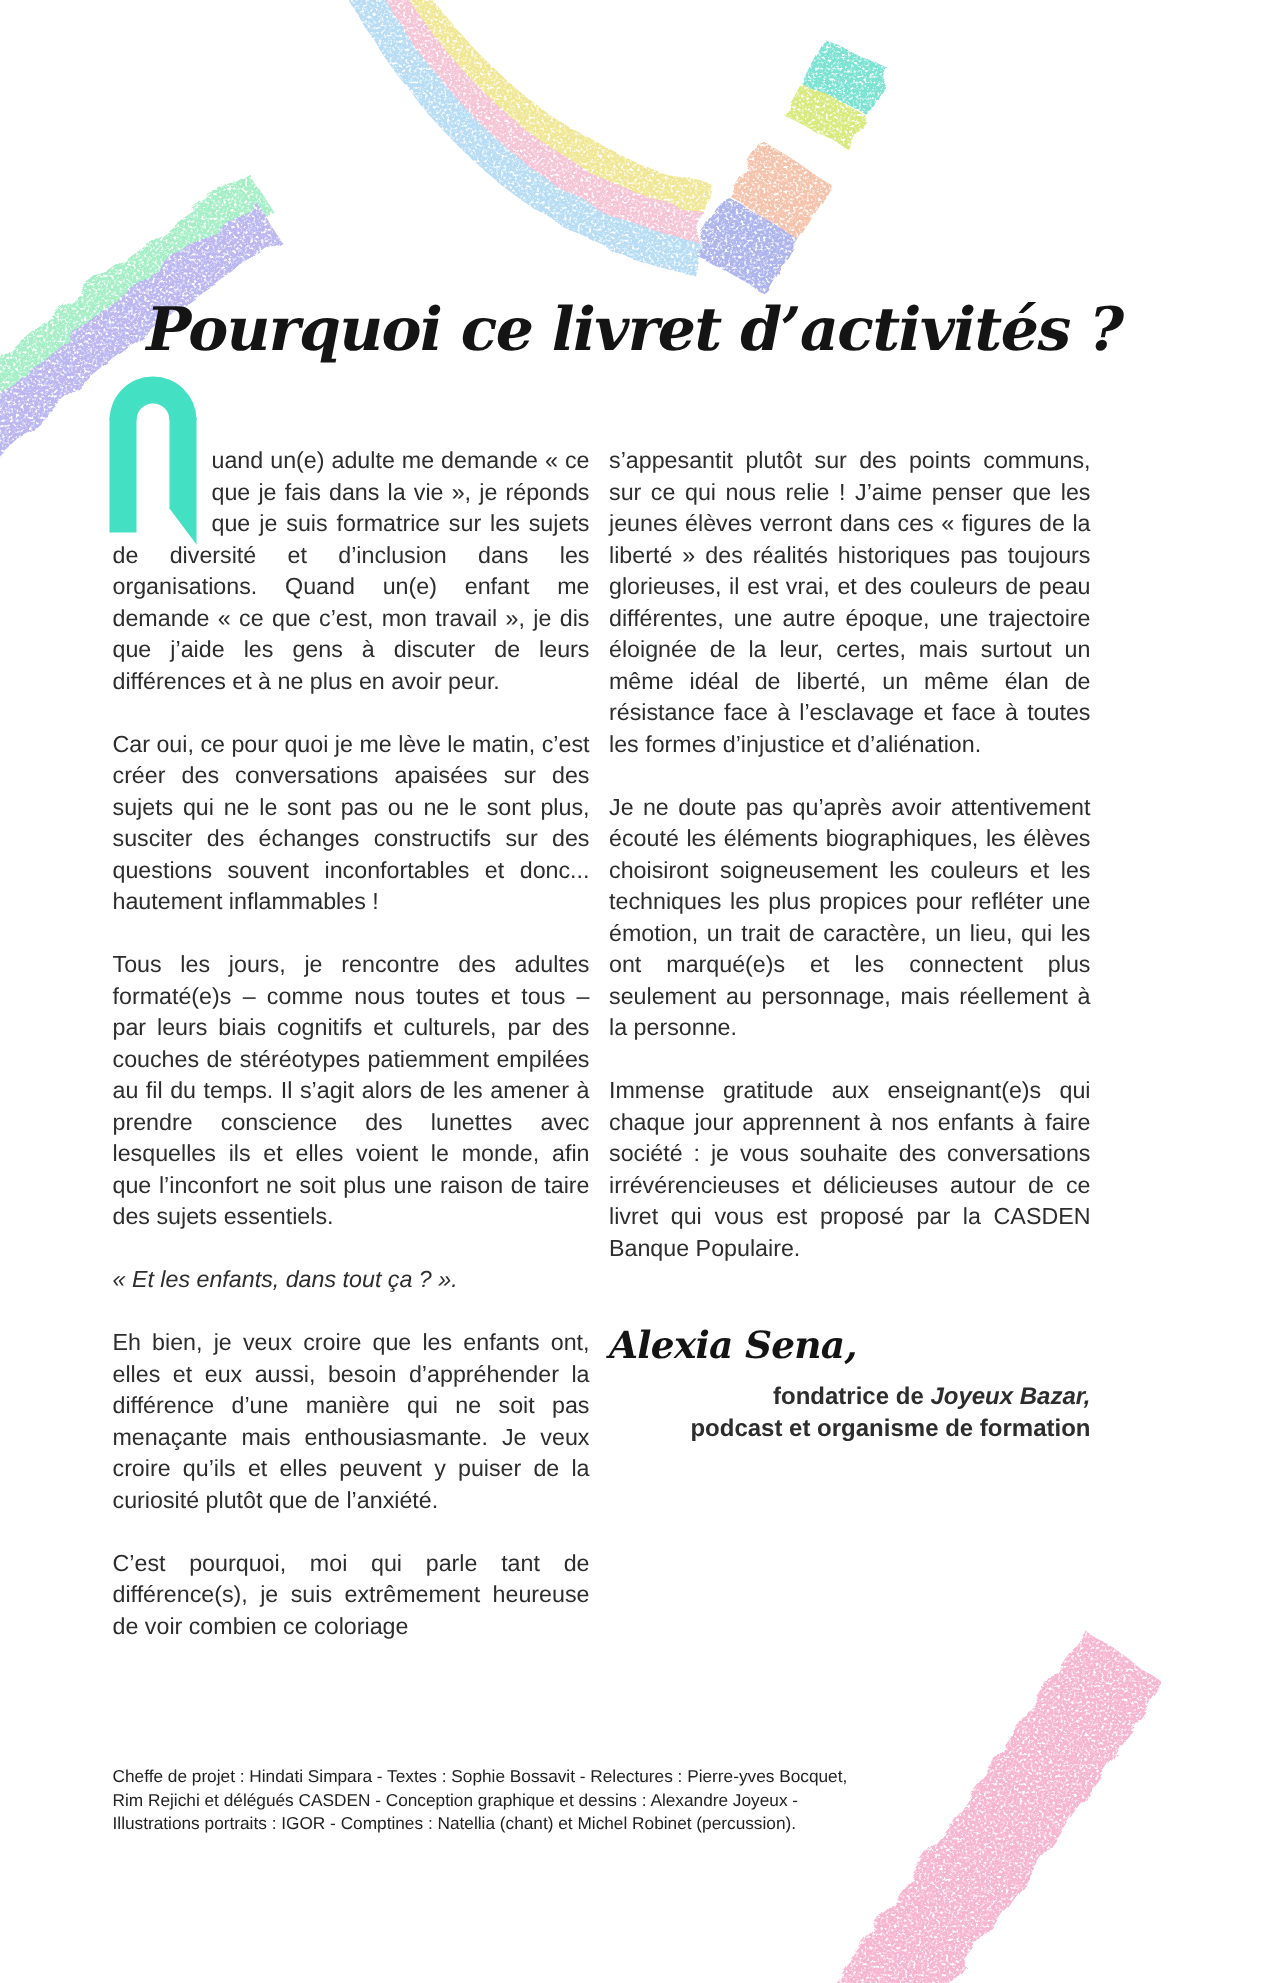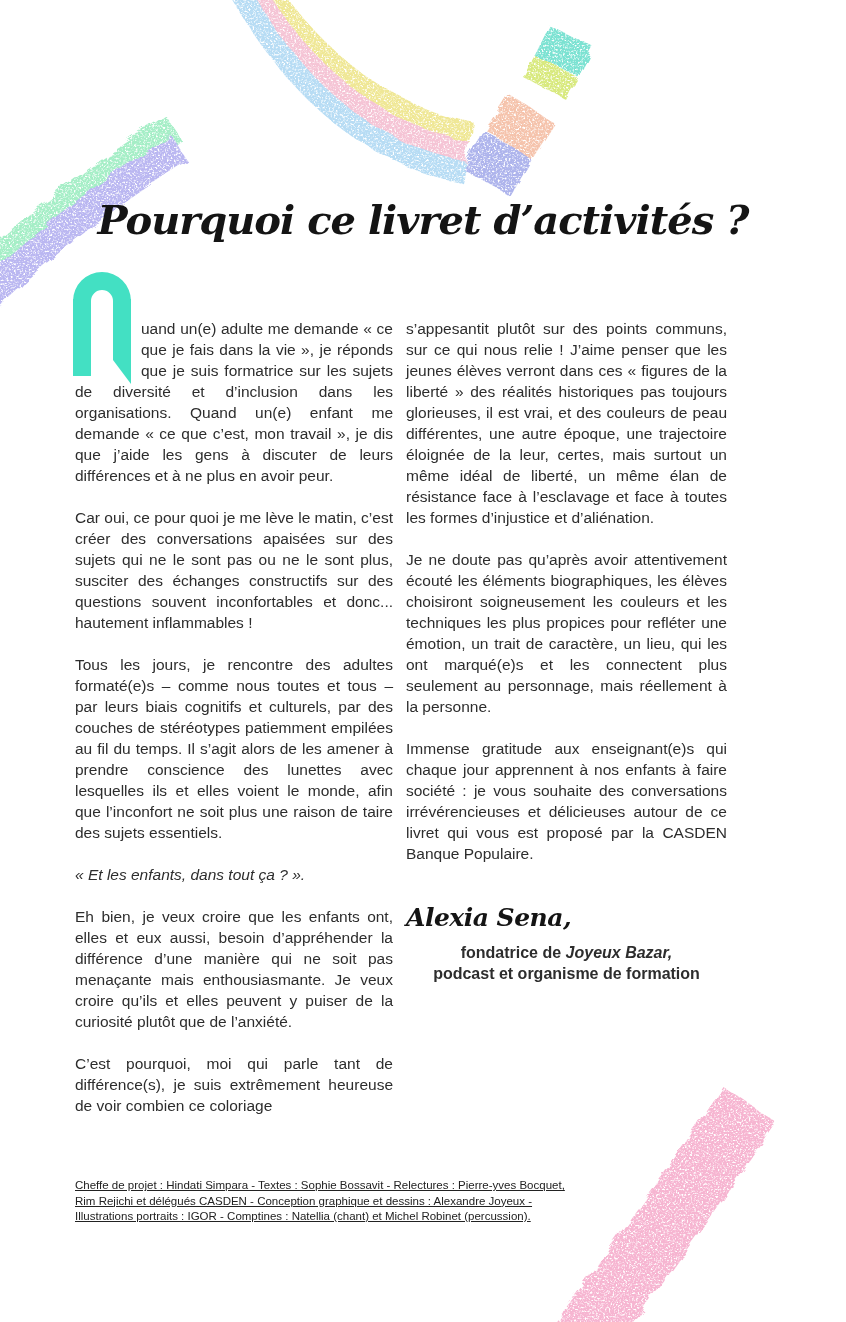--- a/index.html
+++ b/index.html
@@ -15,45 +15,45 @@
   svg.deco{position:absolute;left:0;top:0;width:846px;height:1322px;pointer-events:none;}
   .title{
     position:absolute;top:196px;left:0;width:846px;
     margin:0;text-align:center;
     font-family:"DejaVu Serif", serif;
     font-style:italic;font-weight:700;
     font-size:40px;line-height:1.2;letter-spacing:-1px;
     color:#141414;
   }
   .content{
-    position:absolute;top:318px;left:75px;width:652px;
+    position:absolute;top:297px;left:75px;width:652px;
     display:flex;gap:13px;
   }
   .col{text-align:justify;font-size:15.5px;line-height:21px;}
   .col-left{width:318px;}
   .col-right{width:321px;}
   .col p{margin:0 0 21px 0;}
   .col p.italic{font-style:italic;}
   .dropcap-float{
     float:left;width:66px;height:58px;position:relative;
   }
   .dropcap-float svg{position:absolute;left:-2px;top:-46px;overflow:visible;}
   .sr{position:absolute;width:1px;height:1px;overflow:hidden;clip:rect(0 0 0 0);white-space:nowrap;}
   .signature{margin-top:40px;}
   .sig-name{
     font-family:"DejaVu Serif", serif;
     font-style:italic;font-weight:700;
     font-size:25px;line-height:1.1;color:#141414;
     margin-bottom:10px;letter-spacing:-0.5px;
   }
-  .sig-role{font-weight:700;font-size:16px;line-height:21px;text-align:center;}
+  .sig-role{font-weight:700;font-size:16px;line-height:21px;text-align:right;}
   .sig-role .brand{font-style:italic;}
   .credits{
     position:absolute;left:75px;top:1178px;width:520px;
-    font-size:11.5px;line-height:15.5px;color:#222;text-decoration:underline;
+    font-size:11.5px;line-height:15.5px;color:#222;
   }
   .credits div{white-space:nowrap;}
 </style>
 </head>
 <body>
 
 <div class="page">
 
   <svg class="deco" viewBox="0 0 846 1322" aria-hidden="true">
     <defs>

